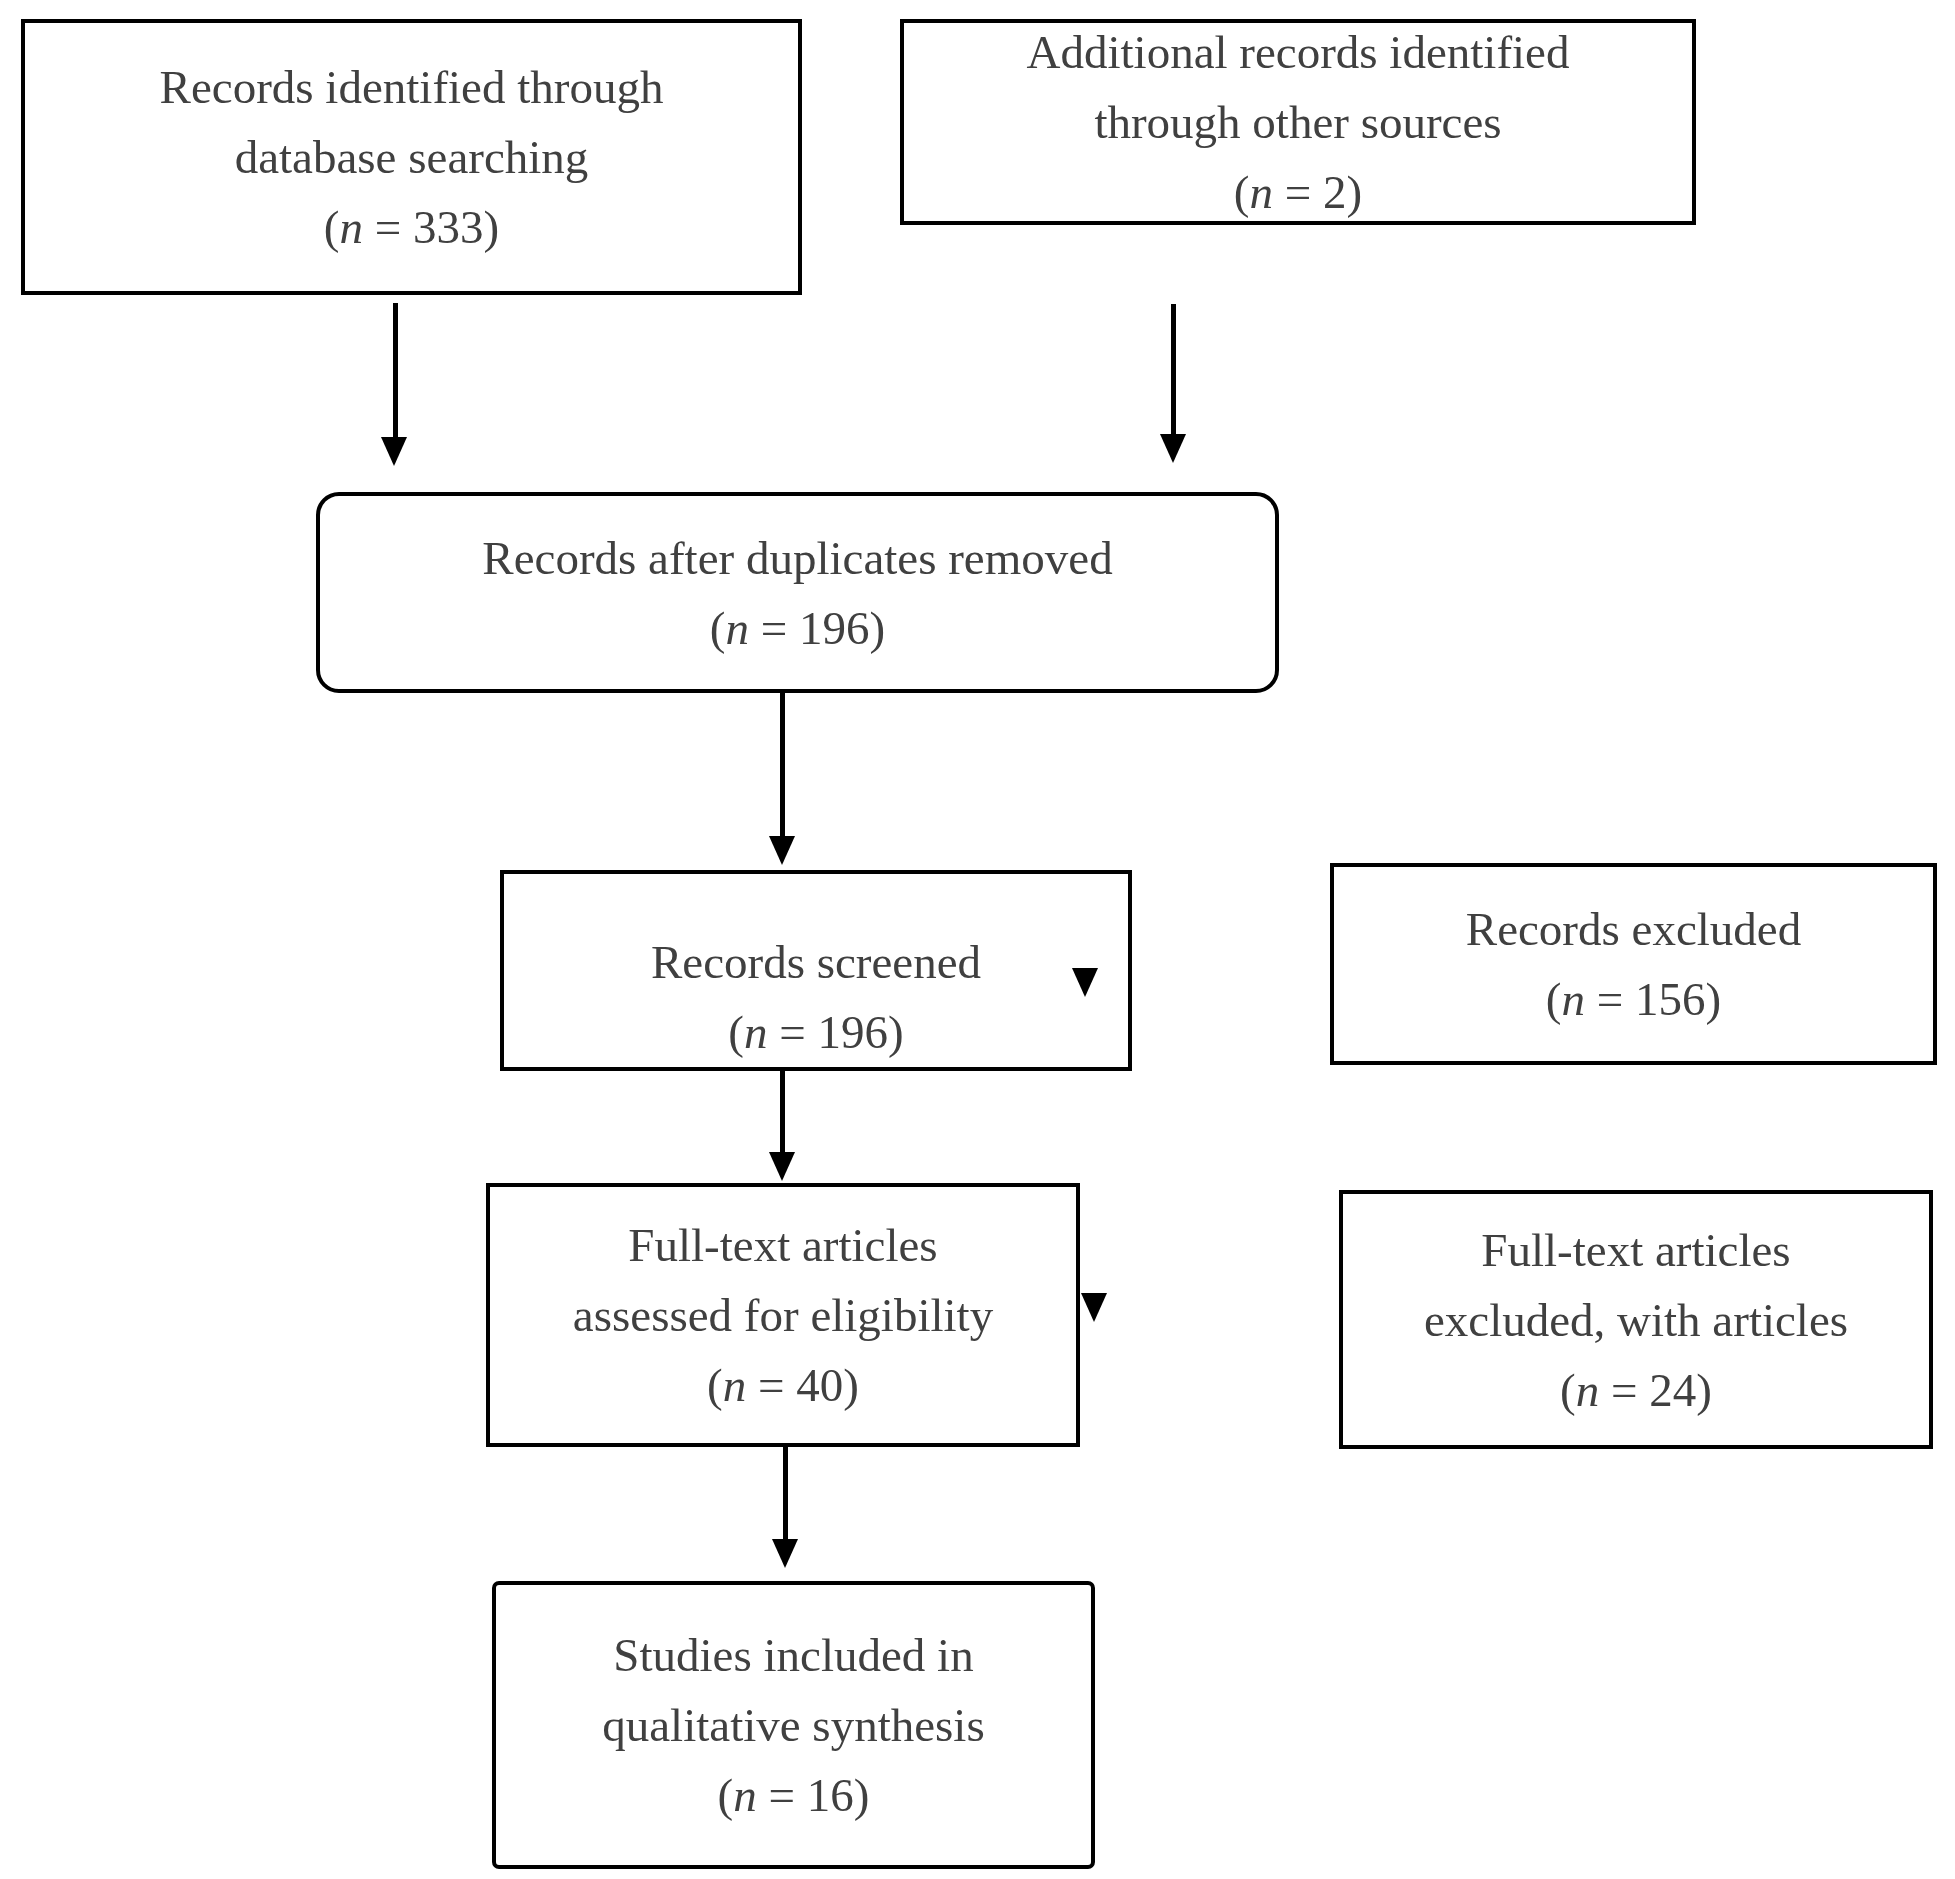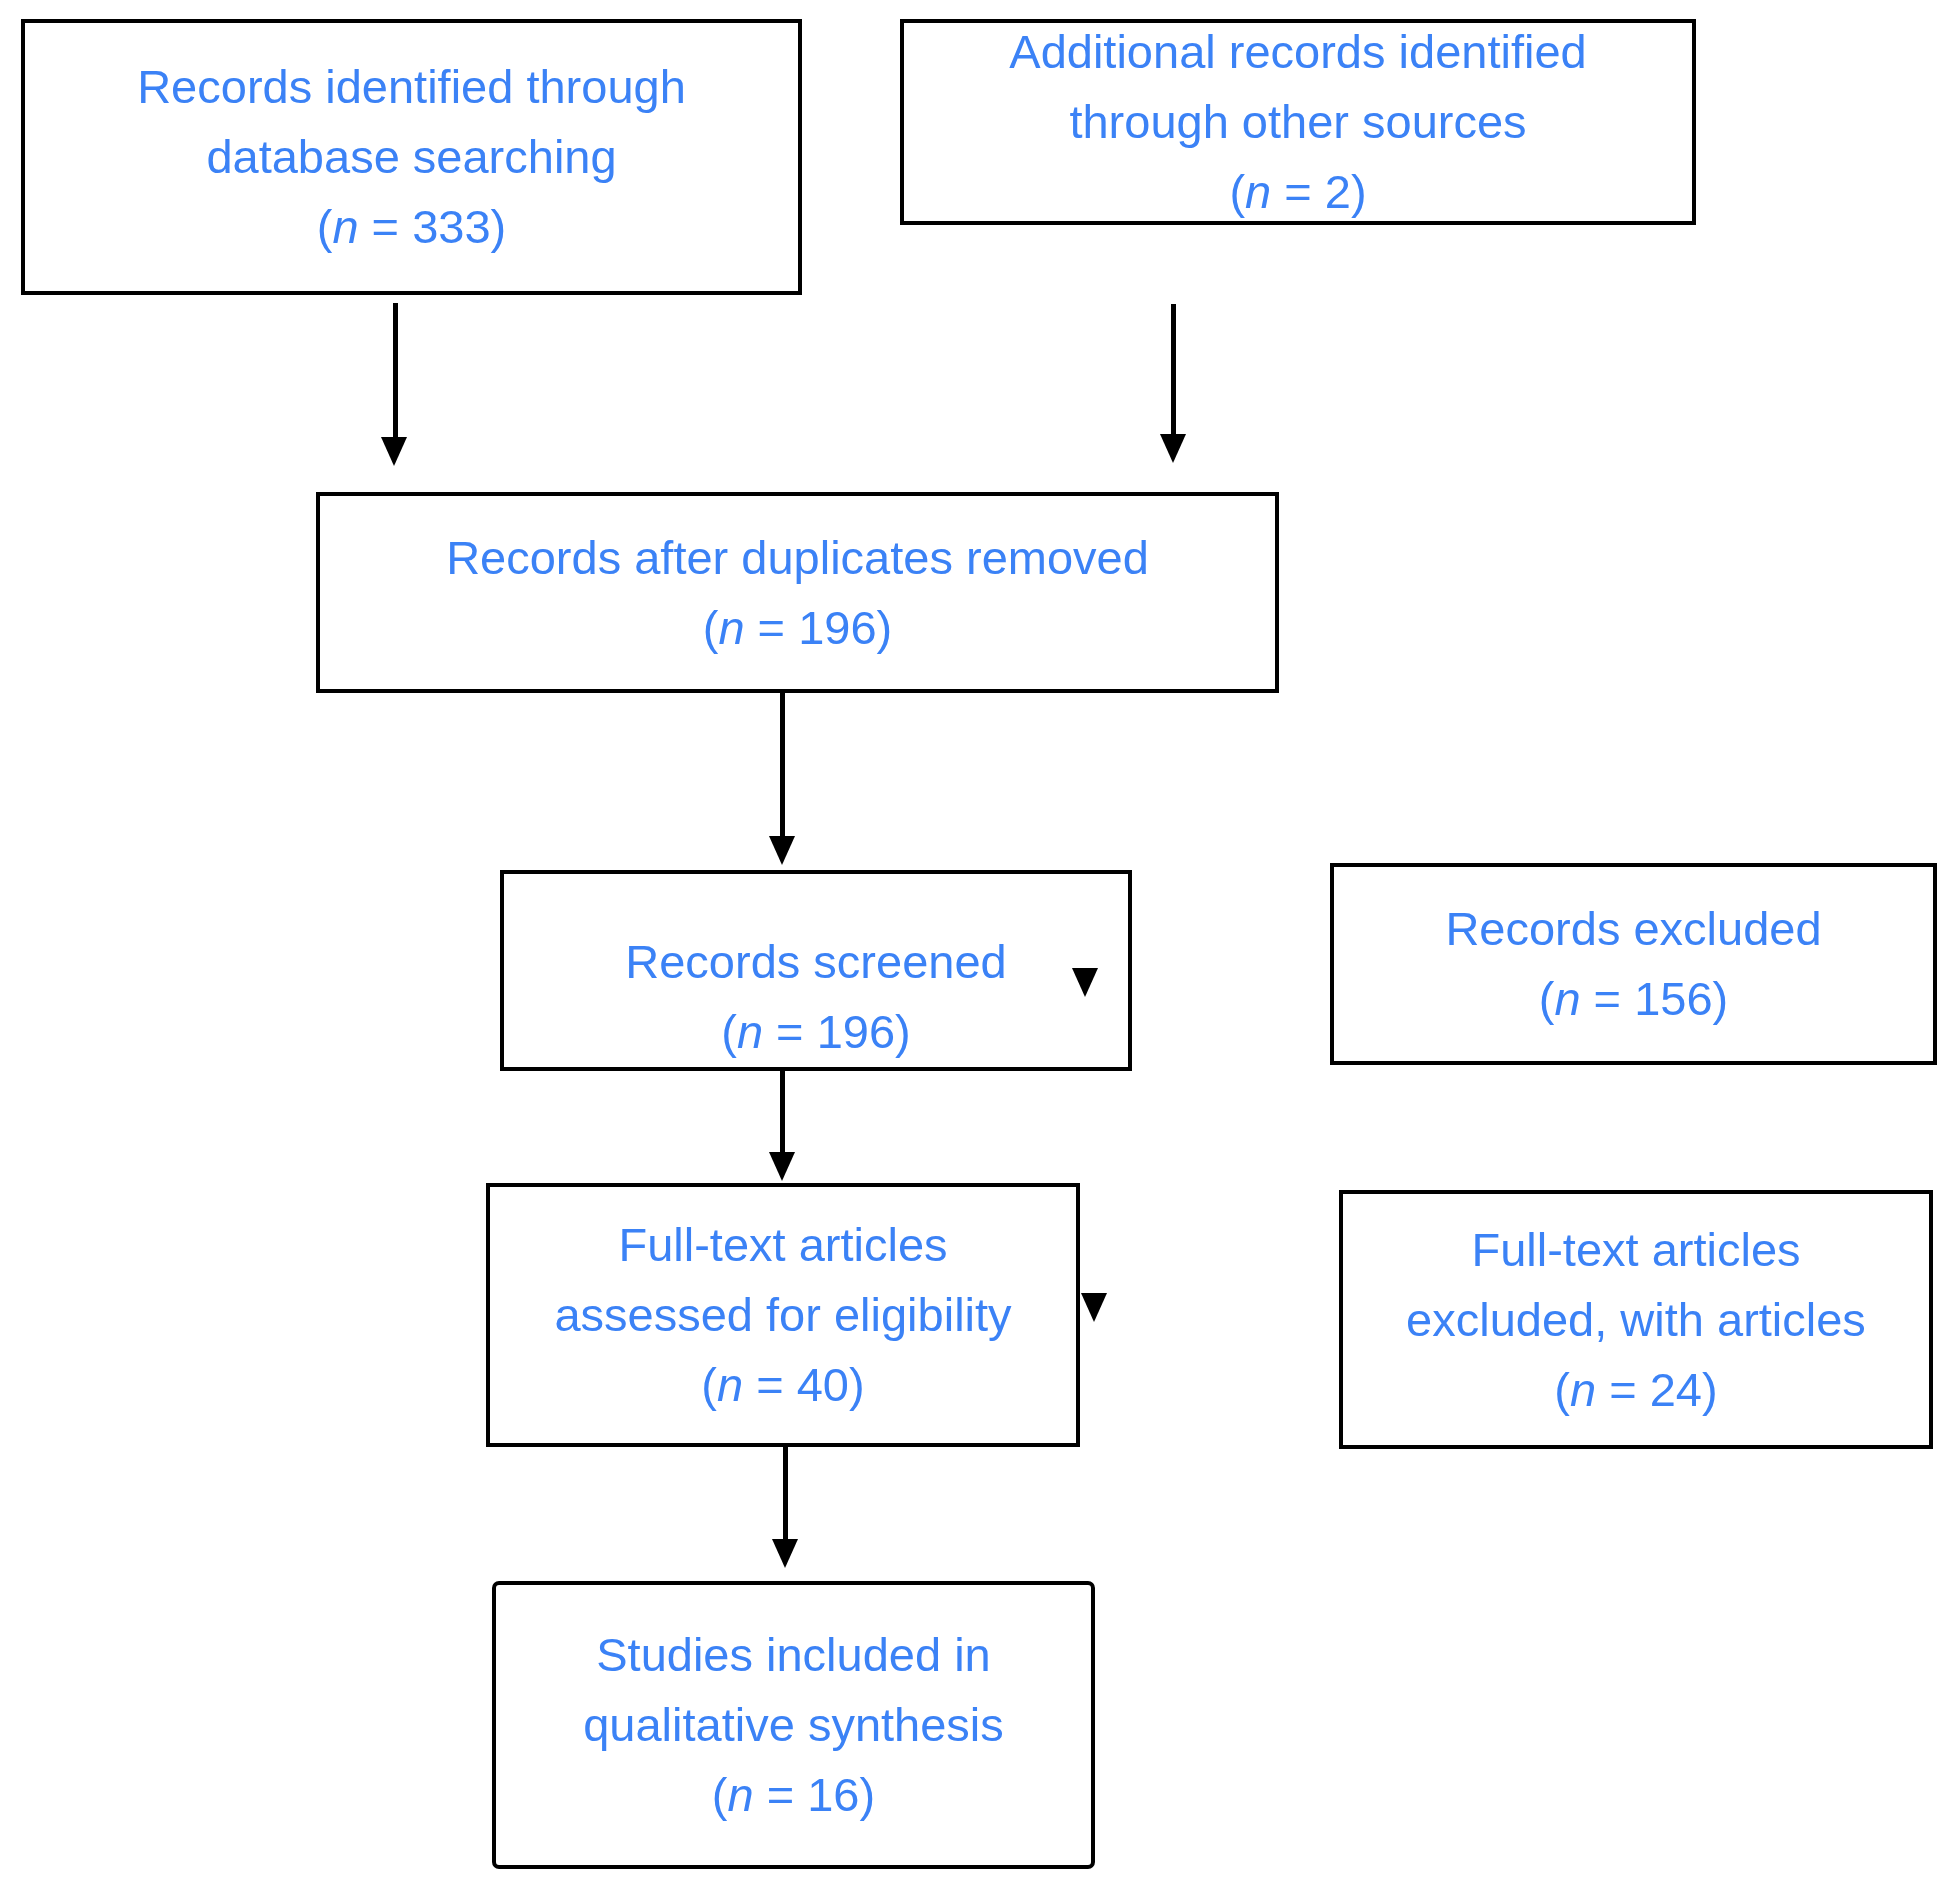--- a/index.html
+++ b/index.html
@@ -5,22 +5,22 @@
   html, body {
     margin: 0;
     padding: 0;
     background: #ffffff;
   }
   .canvas {
     position: relative;
     width: 1955px;
     height: 1880px;
     background: #ffffff;
-    font-family: Liberation Sans, sans-serif;
-    color: #3b82f6;
+    font-family: Liberation Serif, serif;
+    color: #404040;
     overflow: hidden;
   }
   .box {
     position: absolute;
     border: 4.5px solid #000000;
     background: #ffffff;
     box-sizing: border-box;
     display: flex;
     flex-direction: column;
     justify-content: center;
@@ -31,21 +31,21 @@
     font-size: 47px;
     line-height: 70px;
     white-space: pre;
   }
   .count { white-space: pre; }
   .nvar { font-style: italic; }
 
   
   .b-identified-db   { left: 21px;   top: 19px;   width: 781px; height: 276px; }
   .b-identified-oth  { left: 900px; top: 19px;   width: 796px; height: 206px; }
-  .b-duplicates      { left: 316px;  top: 492px;  width: 963px; height: 201px; }
+  .b-duplicates      { left: 316px;  top: 492px;  width: 963px; height: 201px; border-radius: 23px; }
   .b-screened        { left: 500px;  top: 870px; width: 632px;  height: 201px; justify-content: flex-end; }
   .b-excluded        { left: 1330px; top: 863px; width: 607px;  height: 202px; justify-content: center; }
   .b-fulltext        { left: 486px;  top: 1183px; width: 594px;  height: 264px; }
   .b-ft-excluded     { left: 1339px; top: 1190px; width: 594px;  height: 259px; }
   .b-included        { left: 492px;  top: 1581px; width: 603px;  height: 288px; border-radius: 7px; }
 
   
   .vline {
     position: absolute;
     width: 4.5px;

